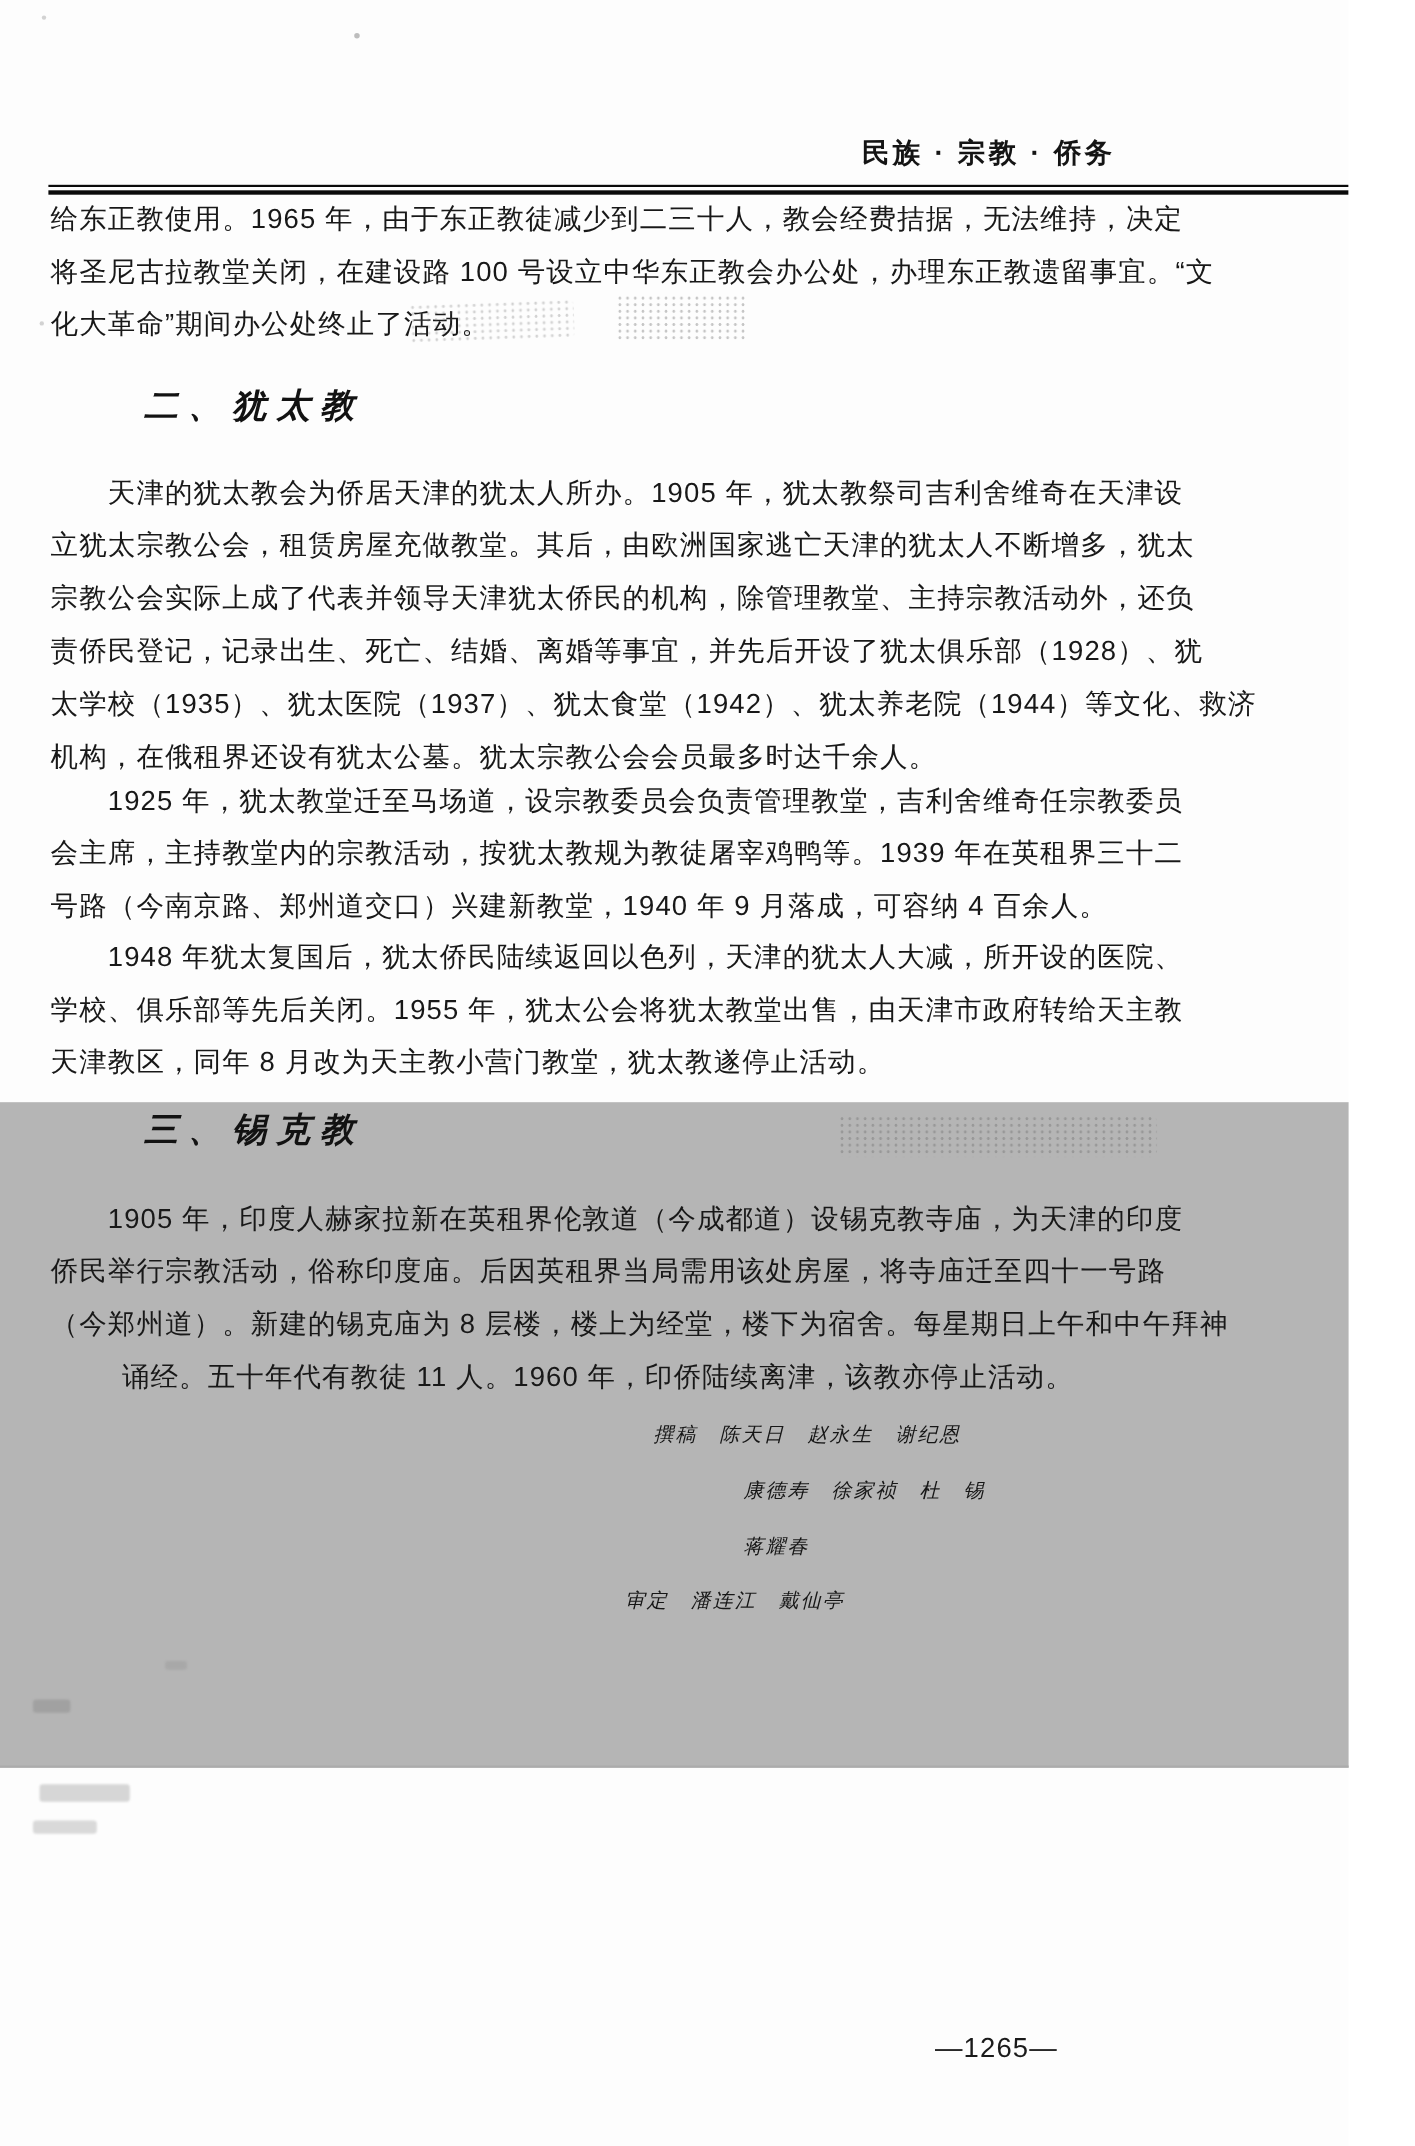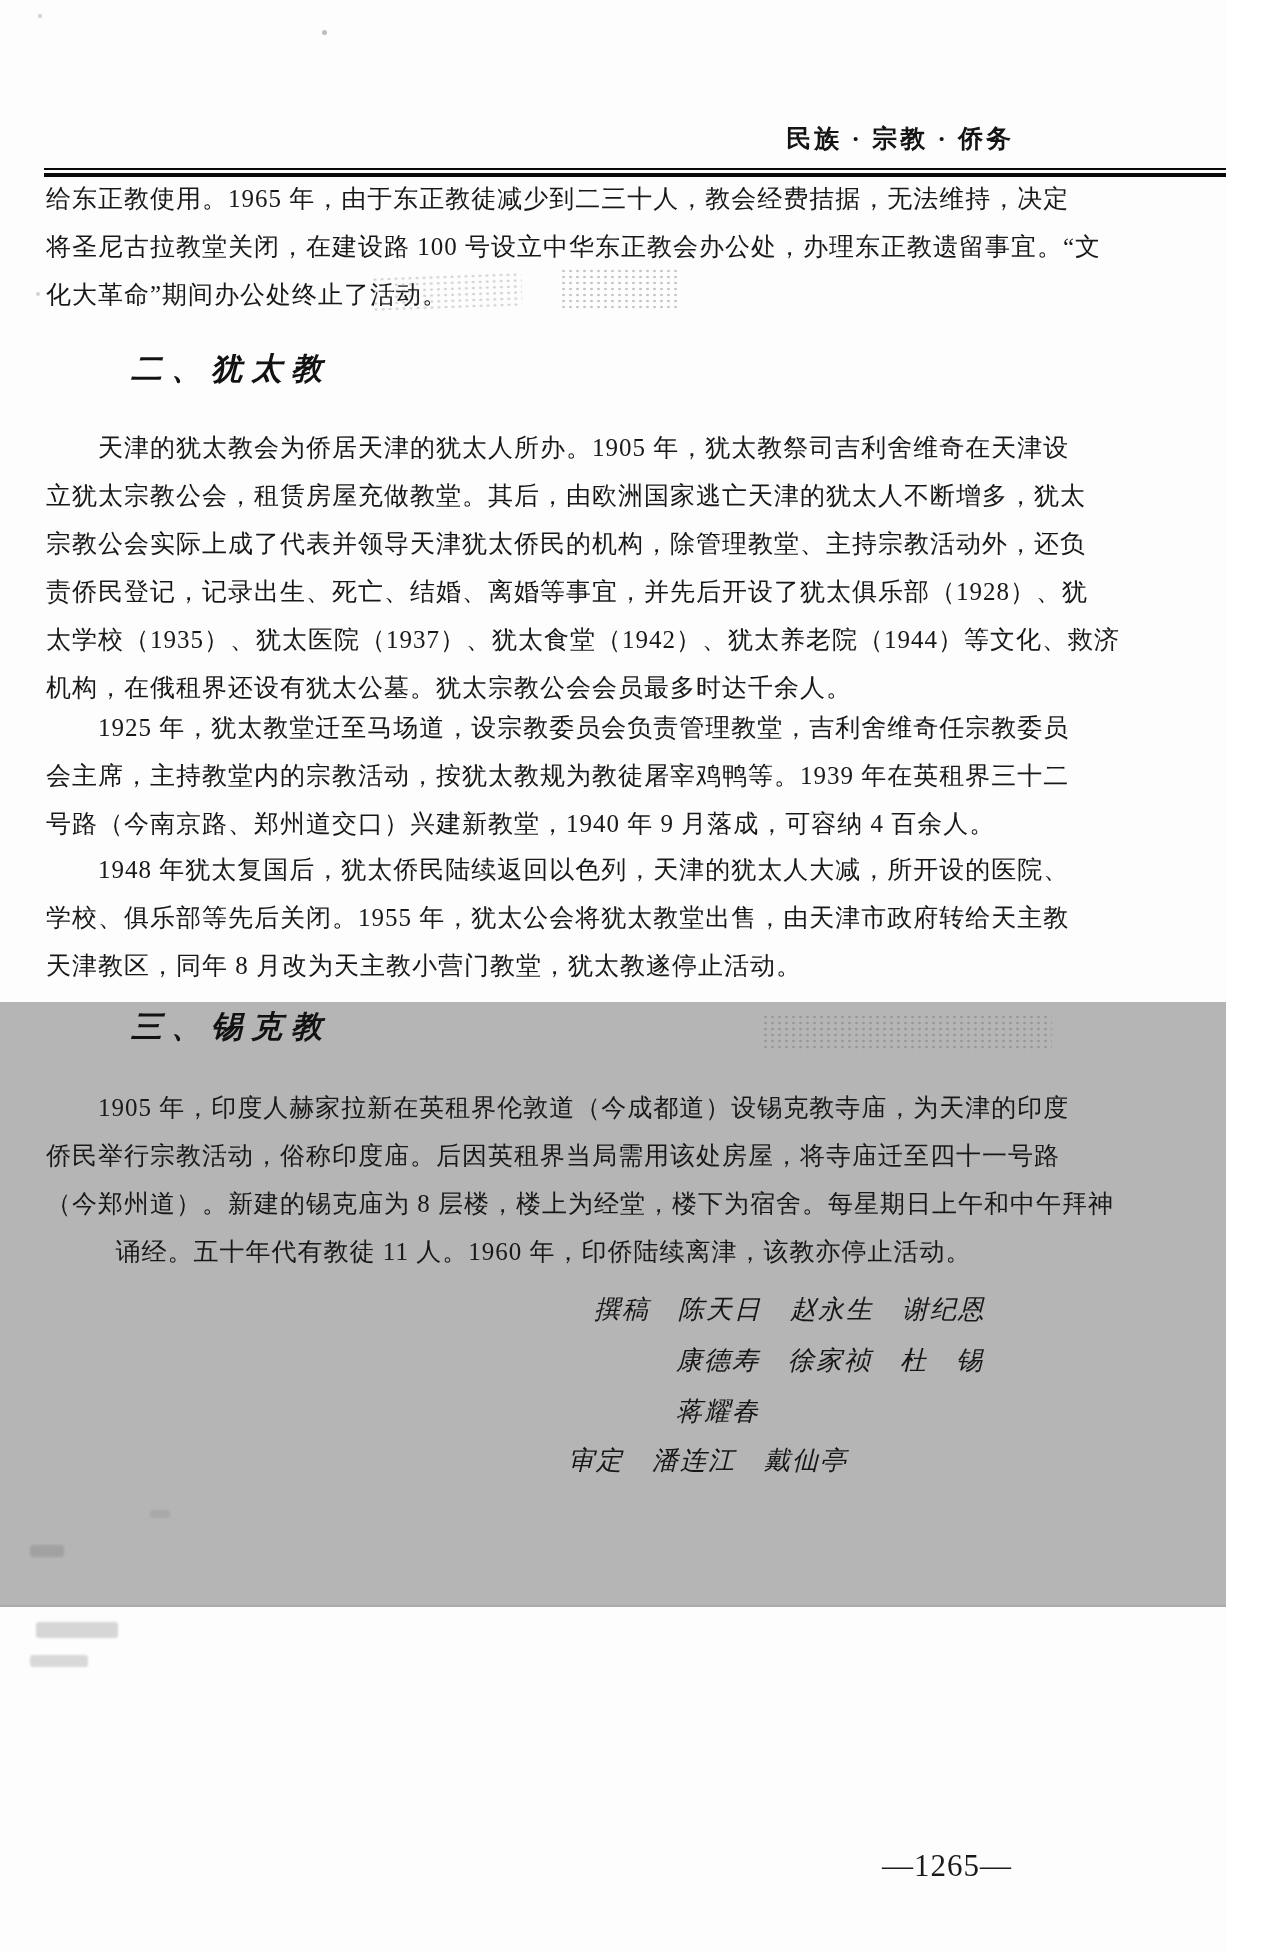--- a/index.html
+++ b/index.html
@@ -1,20 +1,20 @@
 <!DOCTYPE html>
 <html><head>
 <meta charset="utf-8">
 <style>
   html,body{margin:0;padding:0;background:#ffffff;}
   .page{
     position:relative;
     width:1226px;height:1951px;
     background:#fdfdfd;
-    font-family:Liberation Serif, serif;
+    font-family:Liberation Sans, sans-serif;
     color:#1c1c1c;
     overflow:hidden;
   }
   .gray-band{
     position:absolute;left:0;top:1002px;width:1286px;height:603px;
     background:#b5b5b5;
     border-bottom:2px solid #ababab;
   }
   .running-header{
     position:absolute;top:122px;left:0;width:1014px;
@@ -41,30 +41,30 @@
   .indent{padding-left:52px;}
   .section-heading{
     position:absolute;left:112px;
     font-size:31px;font-weight:bold;font-style:italic;
     letter-spacing:9px;color:#121212;white-space:nowrap;margin-left:19px;
   }
   .h2{top:348px;}
   .h3{top:1006px;}
   .credit-line{
     position:absolute;
-    font-size:26px;font-style:italic;letter-spacing:2px;
+    font-size:18px;font-style:italic;letter-spacing:2px;
     color:#161616;white-space:nowrap;
   }
   .c1{left:594px;top:1292px;}
   .c2{left:676px;top:1343px;}
   .c3{left:676px;top:1394px;}
   .c4{left:568px;top:1443px;}
   .page-number{
     position:absolute;left:850px;top:1848px;
-    font-size:31px;letter-spacing:1px;color:#1a1a1a;white-space:nowrap;margin-left:32px;
+    font-size:25px;letter-spacing:1px;color:#1a1a1a;white-space:nowrap;
   }
   
   .smudge{
     position:absolute;
     background-image:radial-gradient(circle,#5f5f5f 1px,transparent 1.6px);
     background-size:7px 6px;
     opacity:.28;
     filter:blur(.4px);
     border-radius:6px;
   }

